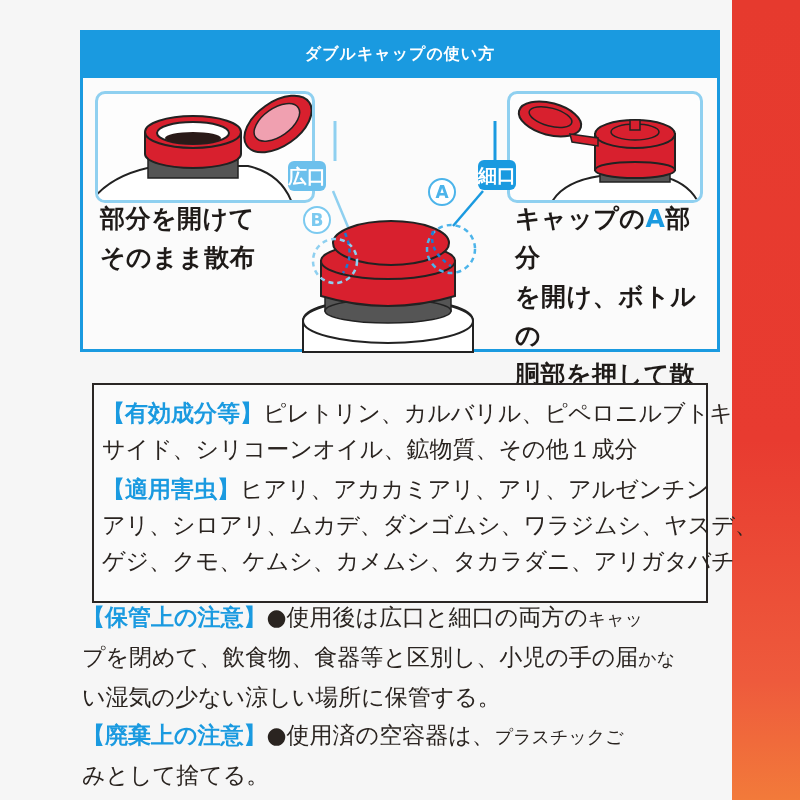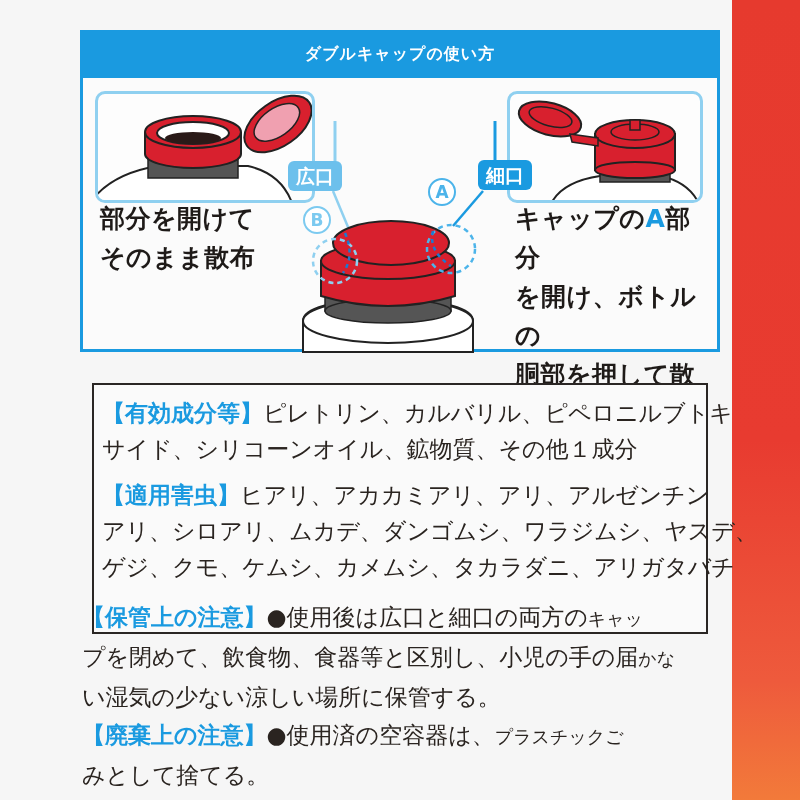--- a/index.html
+++ b/index.html
@@ -25,21 +25,21 @@
     }
     .illust-box {
       position: absolute; top: 58px; height: 112px;
       border: 3px solid #8fd0f0; border-radius: 10px; box-sizing: border-box;
       overflow: hidden; background: #fdfdfd;
     }
     .illust-left { left: 12px; width: 220px; }
     .illust-right { left: 424px; width: 196px; }
     .tag {
       position: absolute; background: #1a9ae0; color: #fff;
-      font-size: 19px; font-weight: bold; padding: 0 8px; height: 30px; line-height: 30px;
+      font-size: 19px; font-weight: bold; padding: 0 0; height: 30px; line-height: 30px;
       border-radius: 6px;
     }
     .tag-wide { left: 205px; top: 128px; background: #6cc0ec; }
     .tag-narrow { left: 395px; top: 127px; }
     .circle-label {
       position: absolute; width: 24px; height: 24px; border: 2.5px solid #4cb4ea; border-radius: 50%;
       color: #4cb4ea; font-weight: bold; font-size: 17px; text-align: center; line-height: 24px;
       background: #fff;
     }
     .circ-b { left: 220px; top: 173px; border-color: #7ccaf0; color: #7ccaf0; }
@@ -47,26 +47,26 @@
     .instr {
       position: absolute; font-size: 25px; font-weight: bold; line-height: 39px; color: #1e1a18;
       letter-spacing: 0.5px;
     }
     .instr-left { left: 17px; top: 166px; width: 190px; }
     .instr-right { left: 432px; top: 166px; width: 200px; }
     .hl-b { color: #7ccaf0; }
     .hl-a { color: #1a9ae0; }
     .center-illust { position: absolute; left: 200px; top: 150px; }
     .info-box {
-      position: absolute; left: 92px; top: 383px; width: 616px; height: 251px;
+      position: absolute; left: 92px; top: 383px; width: 616px; height: 220px;
       border: 2px solid #2a2624; box-sizing: border-box; background: #fafafa;
       padding: 10px 0 0 8px;
     }
     .info-line { font-size: 23px; line-height: 36px; white-space: nowrap; color: #2a2420; }
-    .info-line.gap { margin-top: 10px; }
+    .info-line.gap { margin-top: 4px; }
     .label-blue { color: #1a9ae0; font-weight: bold; }
     .notes {
       position: absolute; left: 82px; top: 598px; width: 650px;
     }
     .note-line { font-size: 23px; line-height: 38px; white-space: nowrap; color: #2a2420; }
     .small-kana { font-size: 18px; }
   </style>
 </head>
 <body>
 

